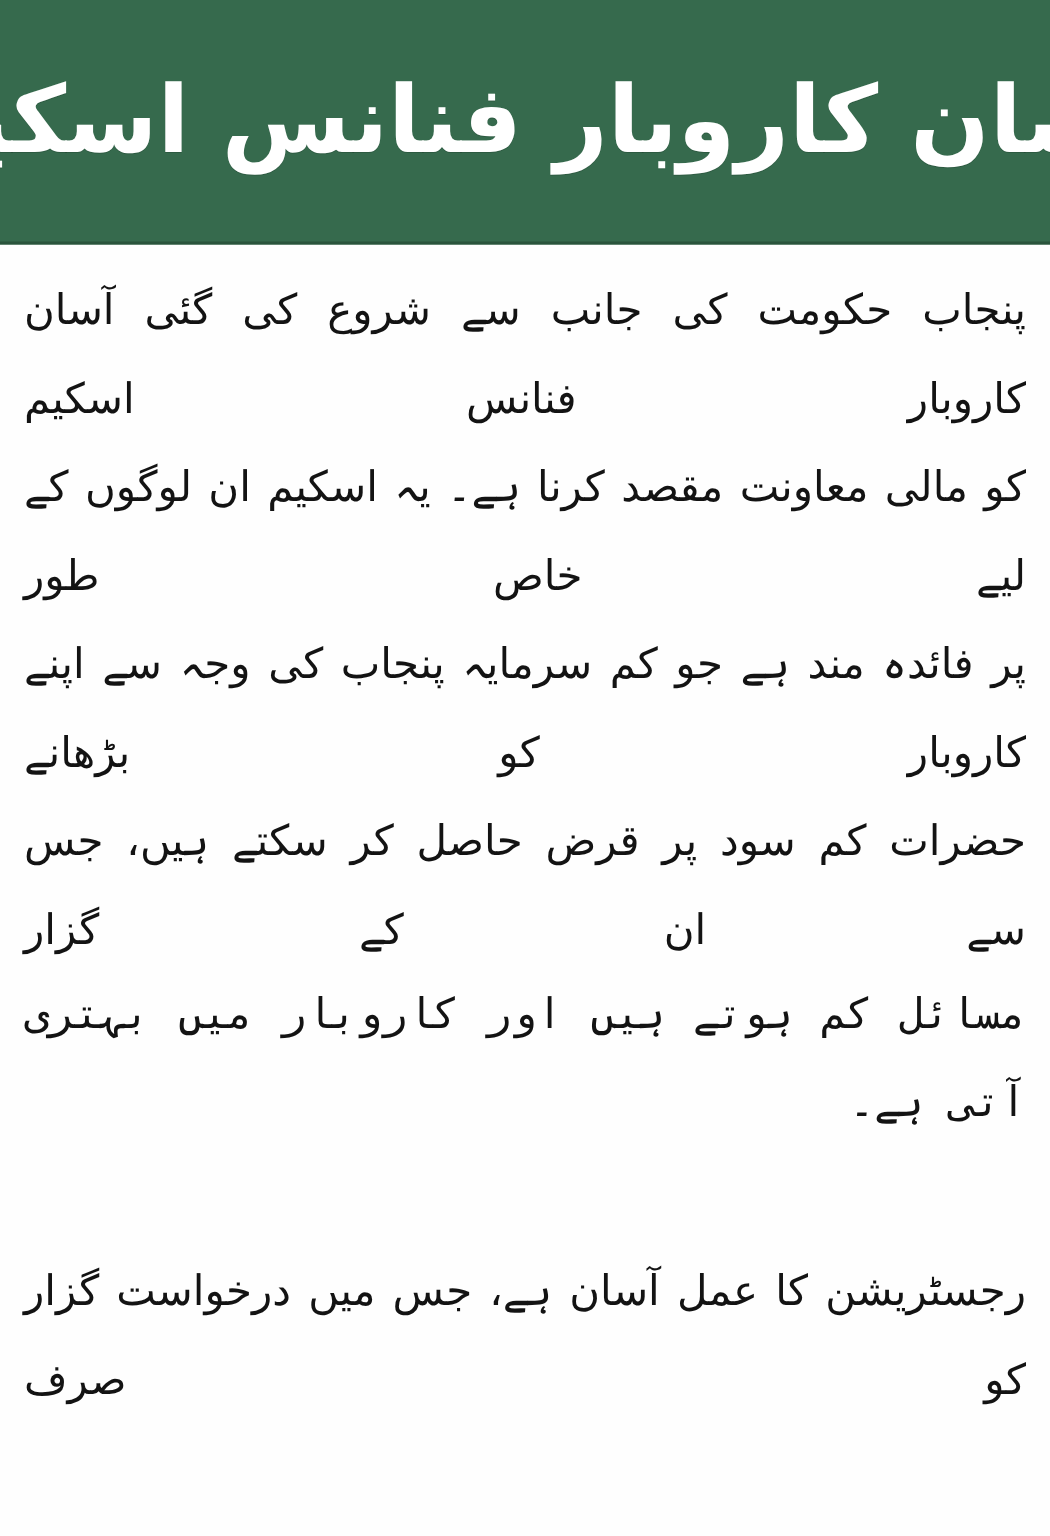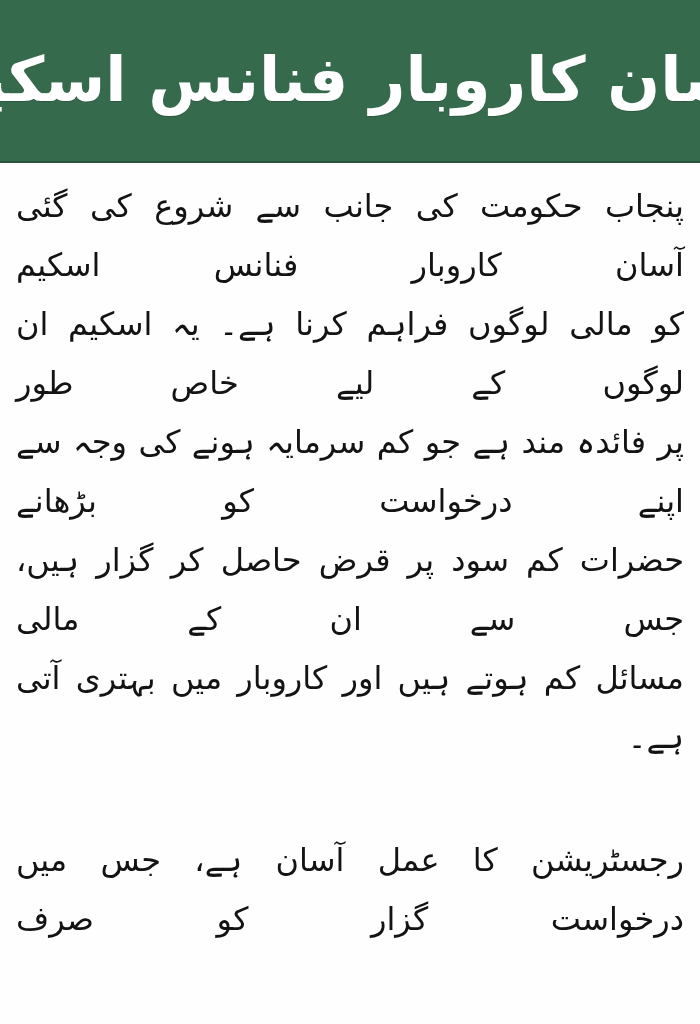--- a/index.html
+++ b/index.html
@@ -43,47 +43,48 @@
     padding: 14px 16px 0 16px;
     color: #131313;
   }
   .paragraph {
     margin: 0;
   }
   .paragraph-1 {
     margin-bottom: 64px;
   }
   .text-line {
-    font-size: 32px;
+    font-size: 28px;
     line-height: 59px;
     text-align: justify;
     text-align-last: justify;
     word-spacing: 1px;
     white-space: normal;
   }
   .text-line.para-end {
     text-align-last: right;
+    font-family: Liberation Mono, monospace;
   }
 </style>
 </head>
 <body>
 
 <div class="page">
 
   <header class="header-banner">
     <h1 class="page-title">آسان کاروبار فنانس اسکیم</h1>
   </header>
 
   <main class="article-body">
 
     <div class="paragraph paragraph-1">
       <div class="text-line">پنجاب حکومت کی جانب سے شروع کی گئی آسان کاروبار فنانس اسکیم</div>
-      <div class="text-line">کو مالی لوگوں فراہم کرنا ہے۔ یہ اسکیم ان لوگوں کے لیے خاص طور</div>
-      <div class="text-line">پر فائدہ مند ہے جو کم سرمایہ ہونے کی وجہ سے اپنے درخواست کو بڑھانے</div>
-      <div class="text-line">حضرات کم سود پر قرض حاصل کر گزار ہیں، جس سے ان کے مالی</div>
+      <div class="text-line">کو مالی معاونت مقصد کرنا ہے۔ یہ اسکیم ان لوگوں کے لیے خاص طور</div>
+      <div class="text-line">پر فائدہ مند ہے جو کم سرمایہ پنجاب کی وجہ سے اپنے کاروبار کو بڑھانے</div>
+      <div class="text-line">حضرات کم سود پر قرض حاصل کر سکتے ہیں، جس سے ان کے گزار</div>
       <div class="text-line para-end">مسائل کم ہوتے ہیں اور کاروبار میں بہتری آتی ہے۔</div>
     </div>
 
     <div class="paragraph paragraph-2">
       <div class="text-line">رجسٹریشن کا عمل آسان ہے، جس میں درخواست گزار کو صرف</div>
 
     </div>
 
   </main>
 

